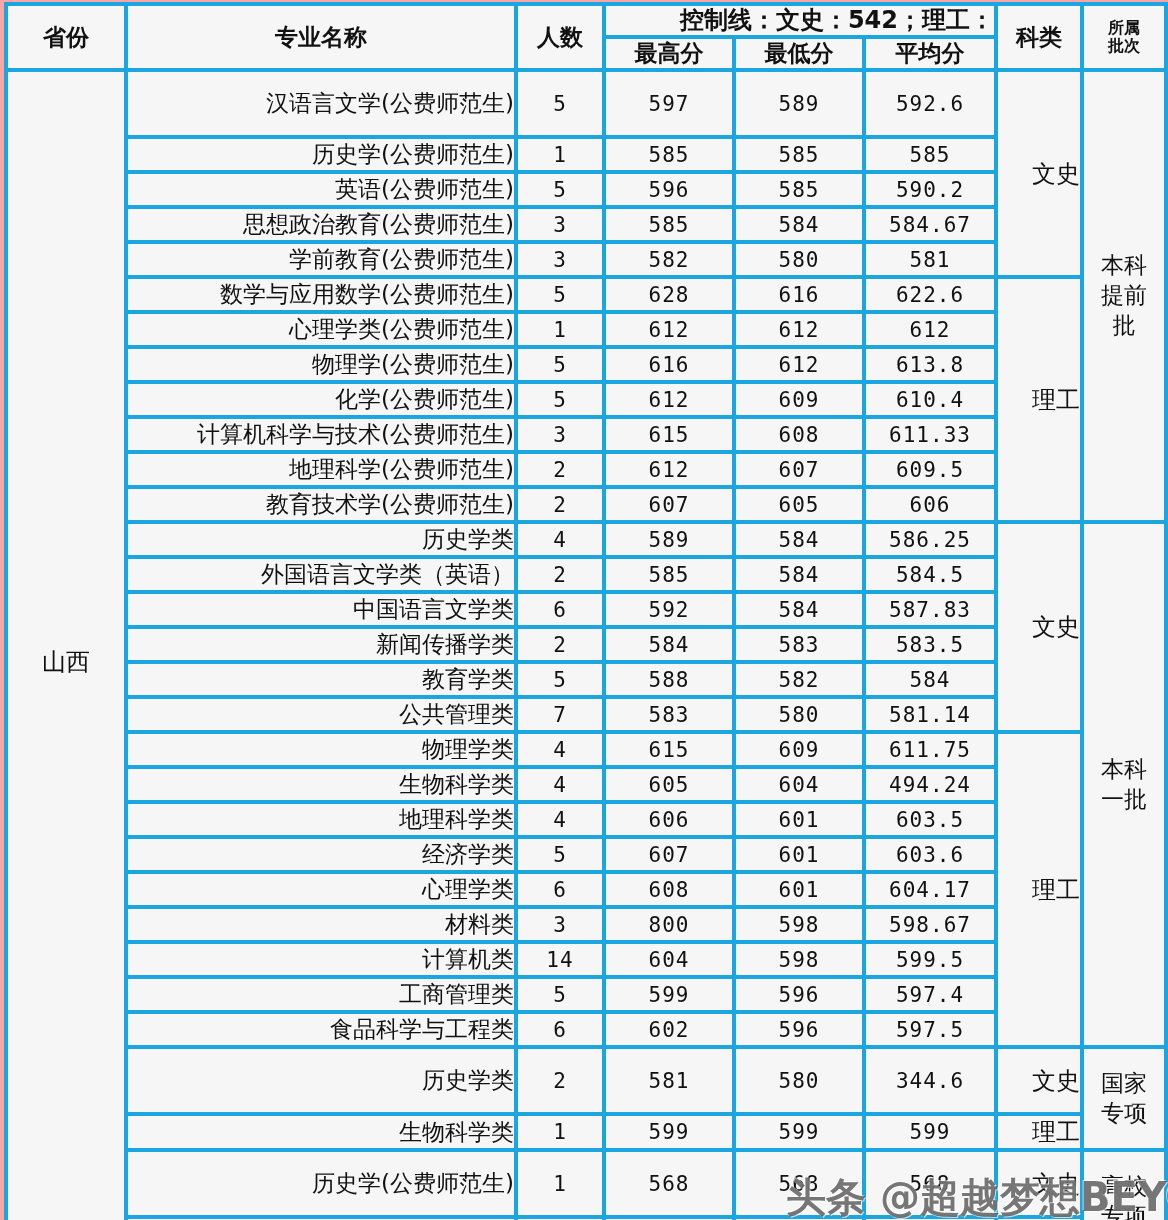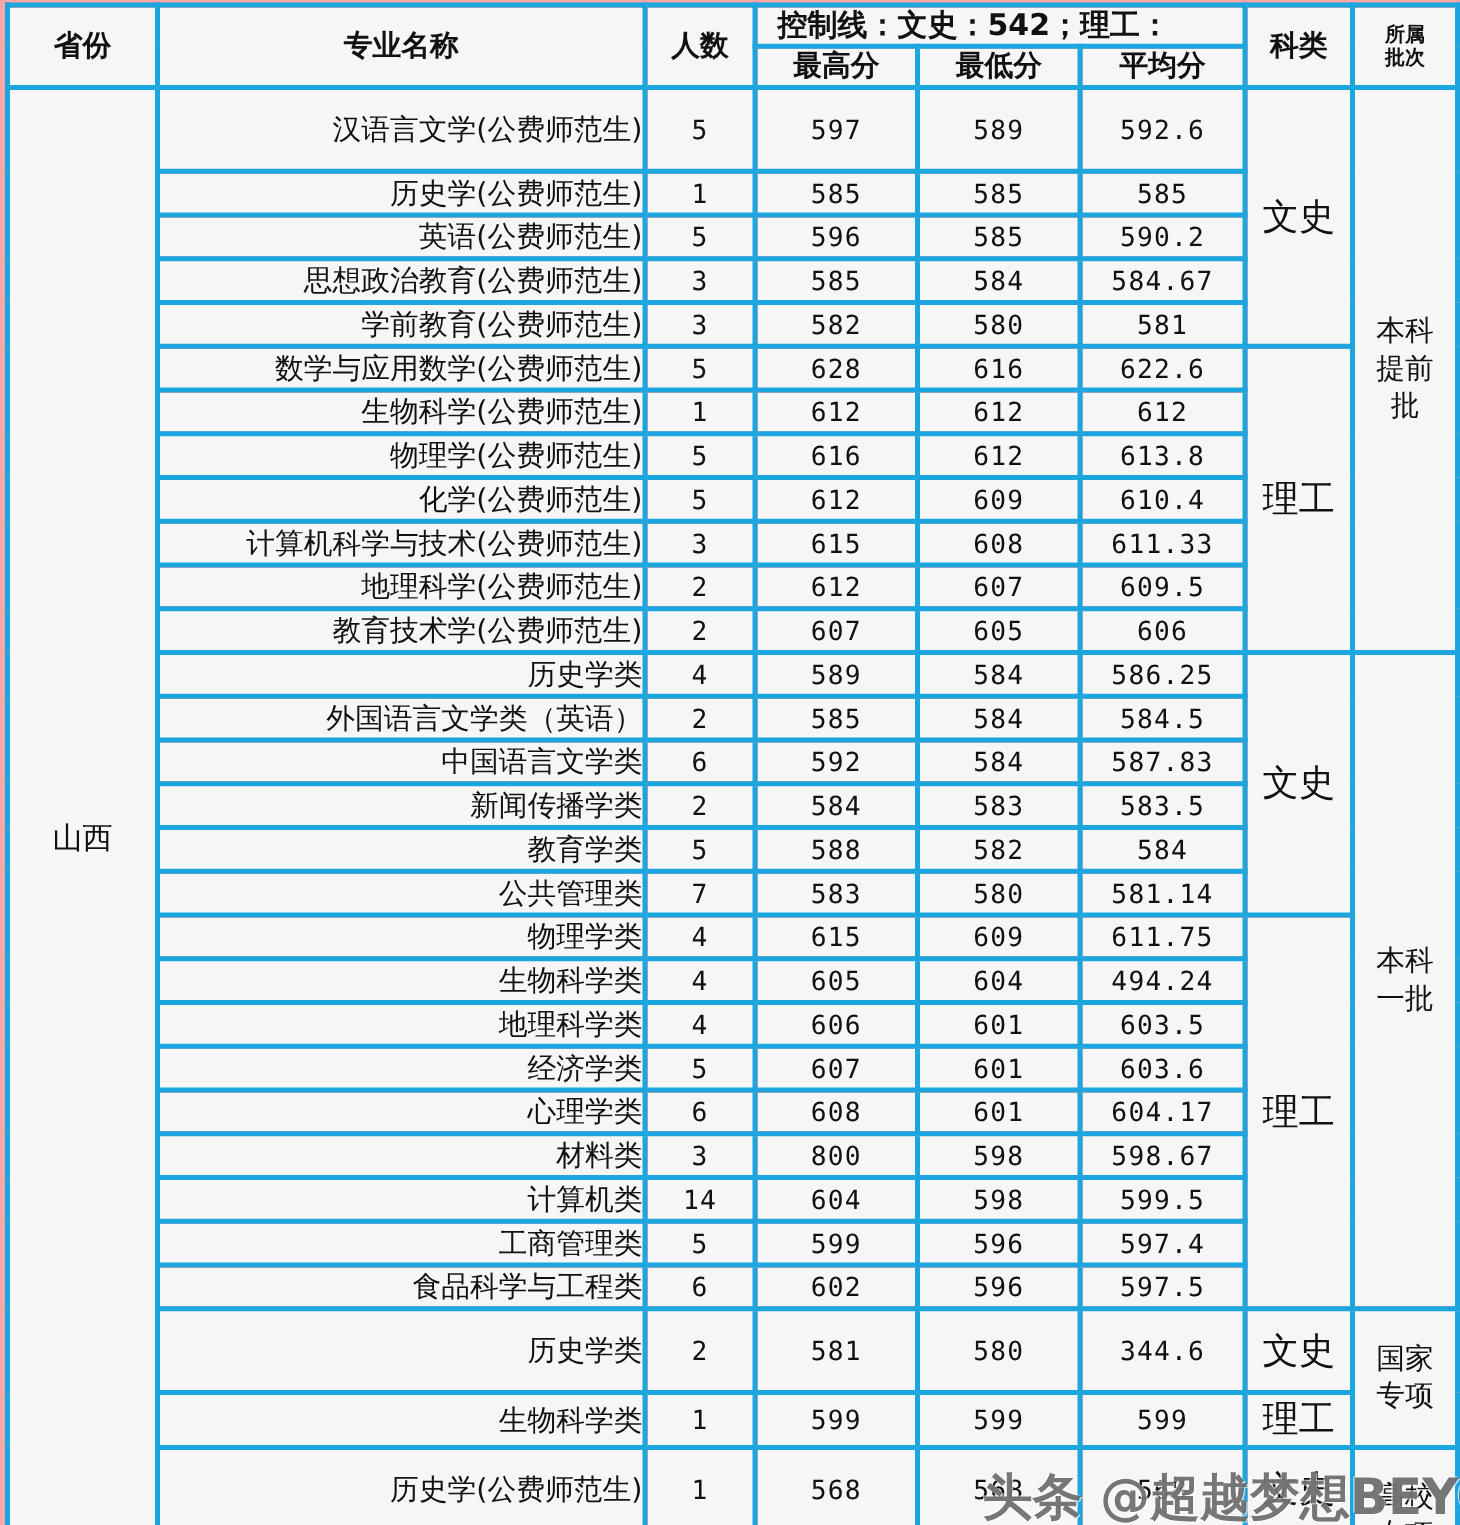--- a/index.html
+++ b/index.html
@@ -27,41 +27,41 @@
     border:4px solid var(--blue);
     background:var(--cellbg);
     vertical-align:middle;
     text-align:center;
     padding:0;
     overflow:hidden;
   }
   thead tr{height:33px;}
   th{font-weight:bold;font-size:23px;line-height:1.15;}
   th.control-line{
-    text-align:left;
+    text-align:right;
     padding-left:16px;
     font-size:24px;
     white-space:nowrap;
   }
   th.wrap{white-space:pre-line;font-size:16px;}
   tbody tr{height:34px;}
   tbody tr.tall{height:67px;}
   td.major{
     text-align:right;
     padding-left:12px;
     font-size:23px;
     white-space:nowrap;
   }
   td.num{
     font-family:"DejaVu Sans Mono", monospace;
     font-size:21px;
     letter-spacing:1px;
   }
   td.province{font-size:24px;}
-  td.cat{font-size:29px;}
+  td.cat{font-size:24px;text-align:right;}
   td.batch{
     font-size:23px;
     white-space:pre-line;
     line-height:1.3;
   }
   .watermark{
     position:absolute;
     left:786px;top:1170px;
     font-size:40px;
     font-weight:bold;
@@ -145,21 +145,21 @@
         </tr>
         <tr>
           <td class="major">数学与应用数学(公费师范生)</td>
           <td class="num">5</td>
           <td class="num">628</td>
           <td class="num">616</td>
           <td class="num">622.6</td>
           <td class="cat" rowspan="7">理工</td>
         </tr>
         <tr>
-          <td class="major">生物科学(公费师范生)</td>
+          <td class="major">心理学类(公费师范生)</td>
           <td class="num">1</td>
           <td class="num">612</td>
           <td class="num">612</td>
           <td class="num">612</td>
         </tr>
         <tr>
           <td class="major">物理学(公费师范生)</td>
           <td class="num">5</td>
           <td class="num">616</td>
           <td class="num">612</td>

